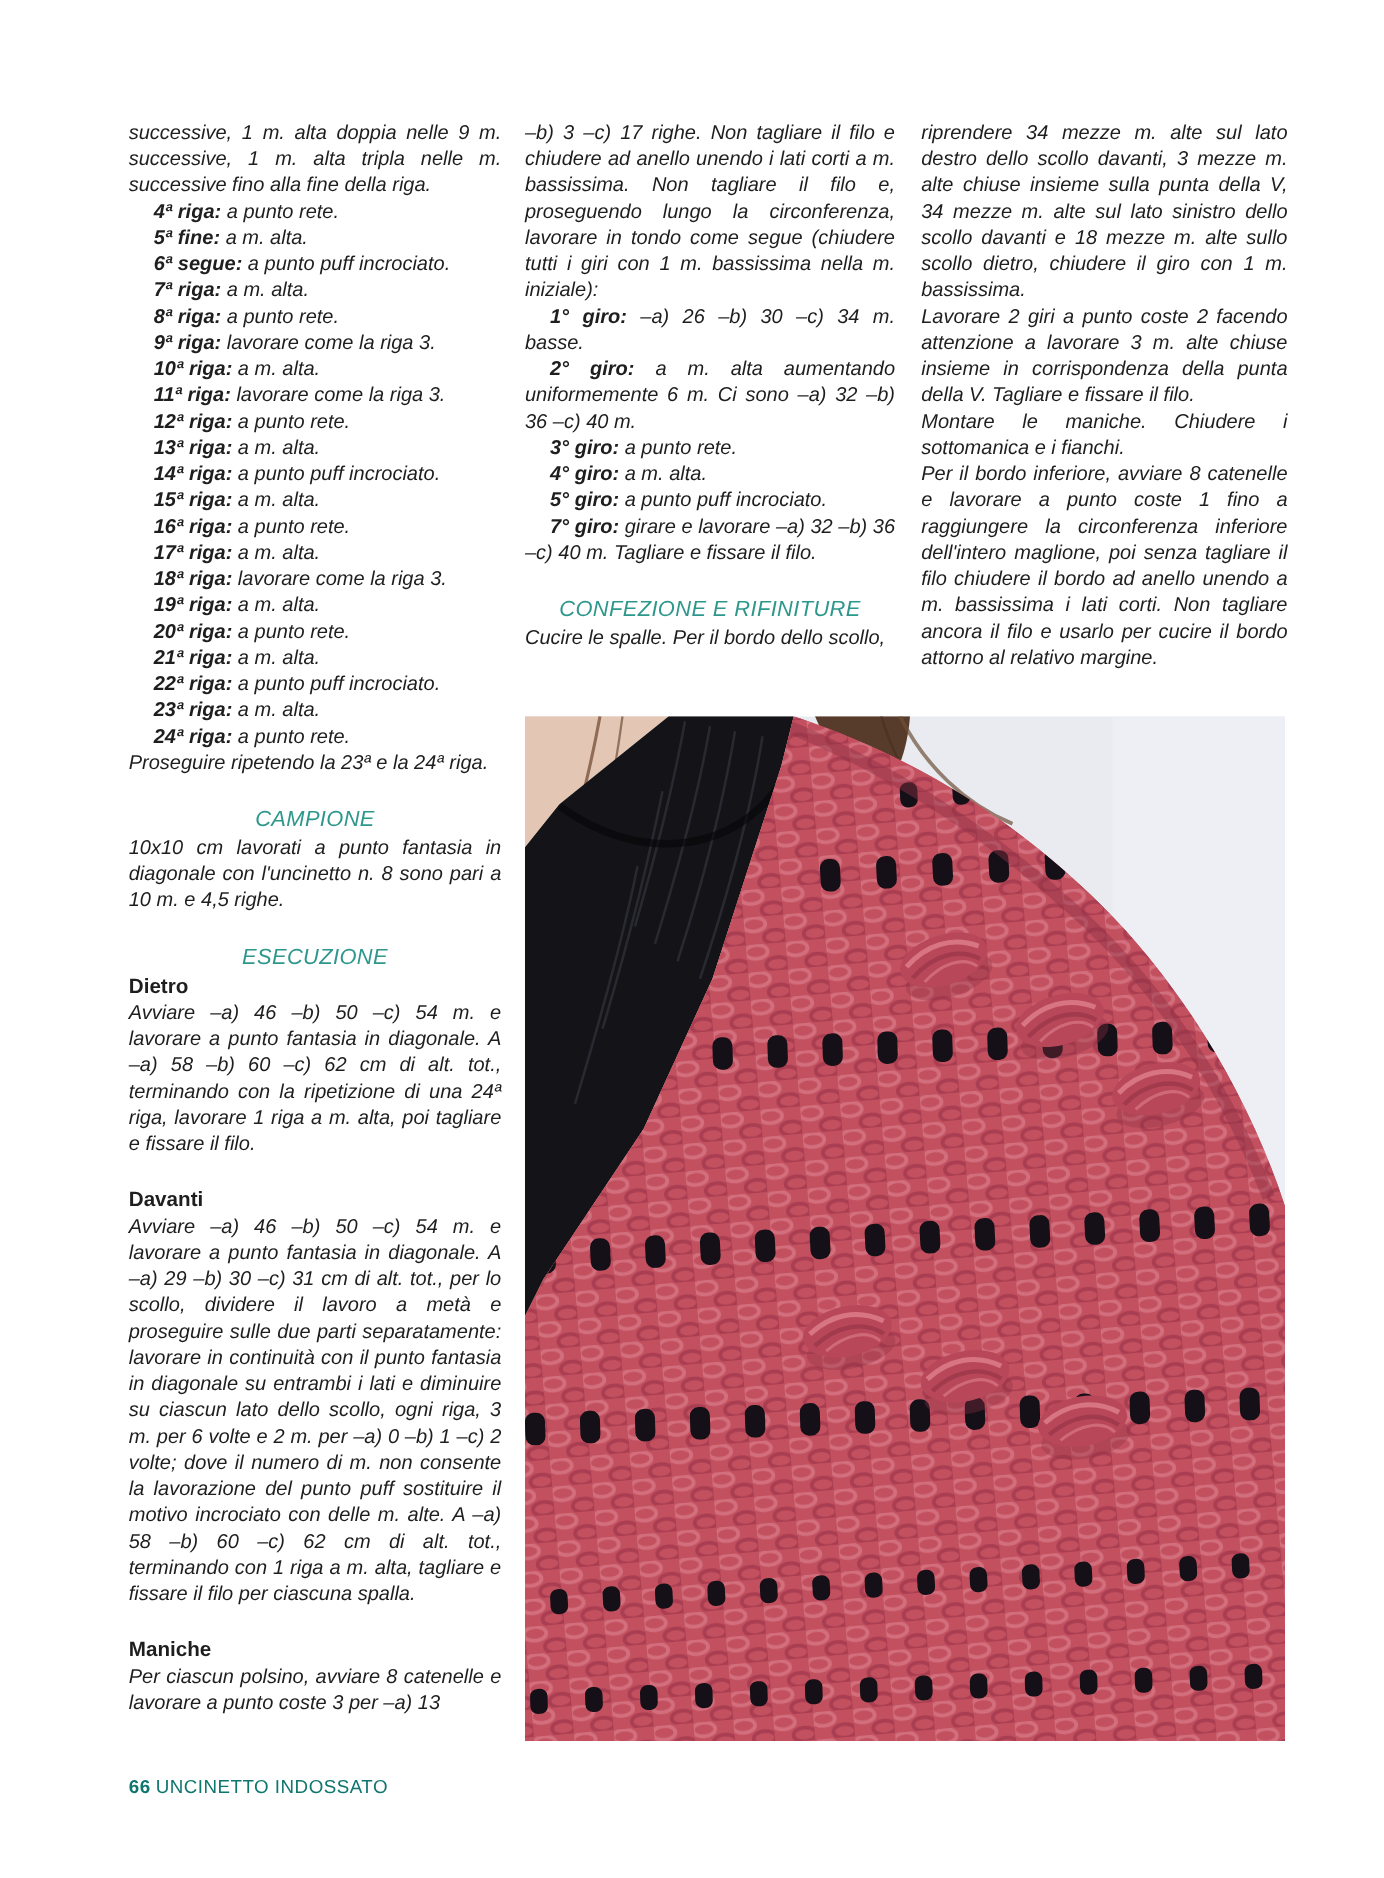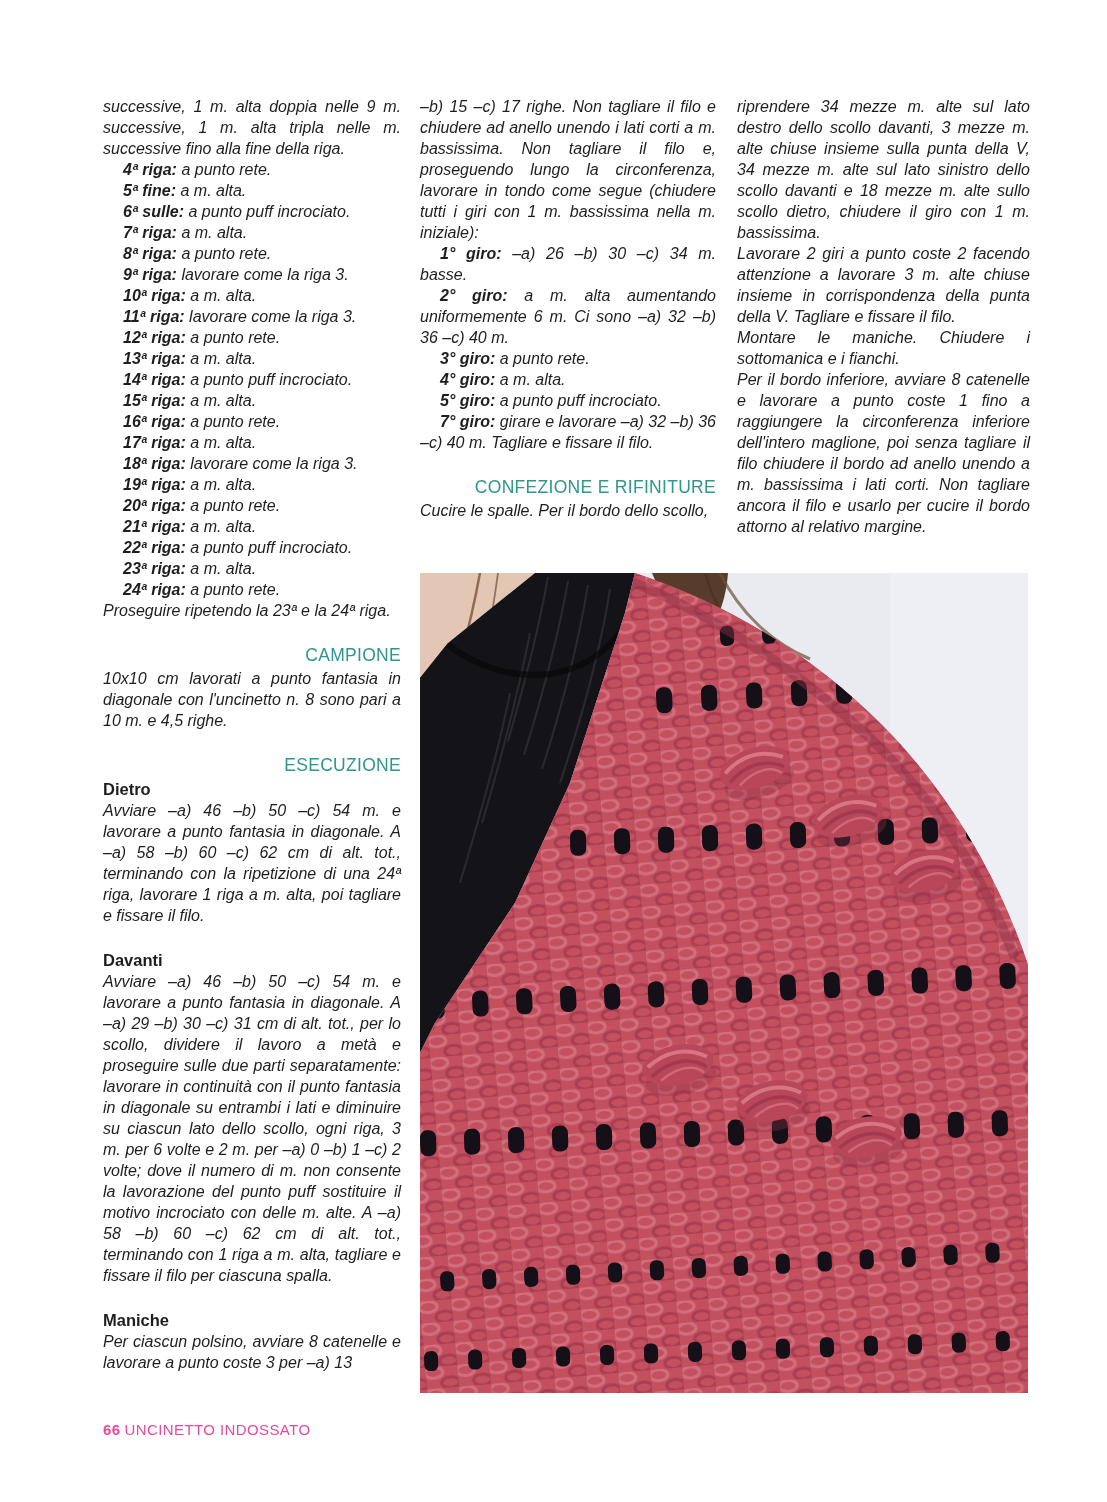--- a/index.html
+++ b/index.html
@@ -8,42 +8,42 @@
     font-family:"Liberation Sans",sans-serif;color:#1e1e1e;overflow:hidden;
   }
   .col{position:absolute;top:96px;font-size:16px;line-height:21px;text-align:justify;}
   .col-left{left:103px;width:298px;}
   .col-mid{left:420px;width:296px;}
   .col-right{left:737px;width:293px;}
   p{margin:0;font-style:italic;}
   .lbl{font-weight:700;margin-left:20px;}
   .heading{
     margin:23px 0 2px 0;font-size:17.5px;line-height:22px;font-weight:400;
-    color:var(--accent,#2E978B);letter-spacing:.3px;text-align:right;
+    color:var(--accent,#2E978B);letter-spacing:.3px;text-align:center;font-style:italic;
   }
   .subhead{margin:23px 0 0 0;font-size:16.5px;line-height:22px;font-weight:700;text-align:left;}
   .subhead.first{margin-top:0;}
-  .footer{position:absolute;left:103px;top:1421px;font-size:15px;letter-spacing:.4px;color:#ec4899;}
+  .footer{position:absolute;left:103px;top:1421px;font-size:15px;letter-spacing:.4px;color:#0f766e;}
   .footer b{font-weight:700;margin-right:4px;}
   .photo{position:absolute;left:420px;top:573px;width:608px;height:820px;}
   .photo svg{display:block;width:100%;height:100%;}
 </style>
 </head>
 <body>
 
 <div class="page">
 
   <div class="col col-left">
     <p>successive, 1 m. alta doppia nelle 9 m. successive, 1 m. alta tripla nelle m. successive fino alla fine della riga.</p>
 
     <div>
 
     <p><b class="lbl">4ª riga:</b> <span>a punto rete.</span></p>
         <p><b class="lbl">5ª fine:</b> <span>a m. alta.</span></p>
-        <p><b class="lbl">6ª sulle:</b> <span>a punto puff incrociato.</span></p>
+        <p><b class="lbl">6ª segue:</b> <span>a punto puff incrociato.</span></p>
         <p><b class="lbl">7ª riga:</b> <span>a m. alta.</span></p>
         <p><b class="lbl">8ª riga:</b> <span>a punto rete.</span></p>
         <p><b class="lbl">9ª riga:</b> <span>lavorare come la riga 3.</span></p>
         <p><b class="lbl">10ª riga:</b> <span>a m. alta.</span></p>
         <p><b class="lbl">11ª riga:</b> <span>lavorare come la riga 3.</span></p>
         <p><b class="lbl">12ª riga:</b> <span>a punto rete.</span></p>
         <p><b class="lbl">13ª riga:</b> <span>a m. alta.</span></p>
         <p><b class="lbl">14ª riga:</b> <span>a punto puff incrociato.</span></p>
         <p><b class="lbl">15ª riga:</b> <span>a m. alta.</span></p>
         <p><b class="lbl">16ª riga:</b> <span>a punto rete.</span></p>
@@ -77,21 +77,21 @@
       </div>
 
     <h4 class="subhead">Maniche</h4>
     <div>
 
         <p>Per ciascun polsino, avviare 8 catenelle e lavorare a punto coste 3 per –a) 13</p>
       </div>
   </div>
 
   <div class="col col-mid">
-    <p>–b) 15 –c) 17 righe. Non tagliare il filo e chiudere ad anello unendo i lati corti a m. bassissima. Non tagliare il filo e, proseguendo lungo la circonferenza, lavorare in tondo come segue (chiudere tutti i giri con 1 m. bassissima nella m. iniziale):</p>
+    <p>–b) 3 –c) 17 righe. Non tagliare il filo e chiudere ad anello unendo i lati corti a m. bassissima. Non tagliare il filo e, proseguendo lungo la circonferenza, lavorare in tondo come segue (chiudere tutti i giri con 1 m. bassissima nella m. iniziale):</p>
 
     <div>
 
     <p><b class="lbl">1° giro:</b> <span>–a) 26 –b) 30 –c) 34 m. basse.</span></p>
         <p><b class="lbl">2° giro:</b> <span>a m. alta aumentando uniformemente 6 m. Ci sono –a) 32 –b) 36 –c) 40 m.</span></p>
         <p><b class="lbl">3° giro:</b> <span>a punto rete.</span></p>
         <p><b class="lbl">4° giro:</b> <span>a m. alta.</span></p>
         <p><b class="lbl">5° giro:</b> <span>a punto puff incrociato.</span></p>
         <p><b class="lbl">7° giro:</b> <span>girare e lavorare –a) 32 –b) 36 –c) 40 m. Tagliare e fissare il filo.</span></p>
       </div>

